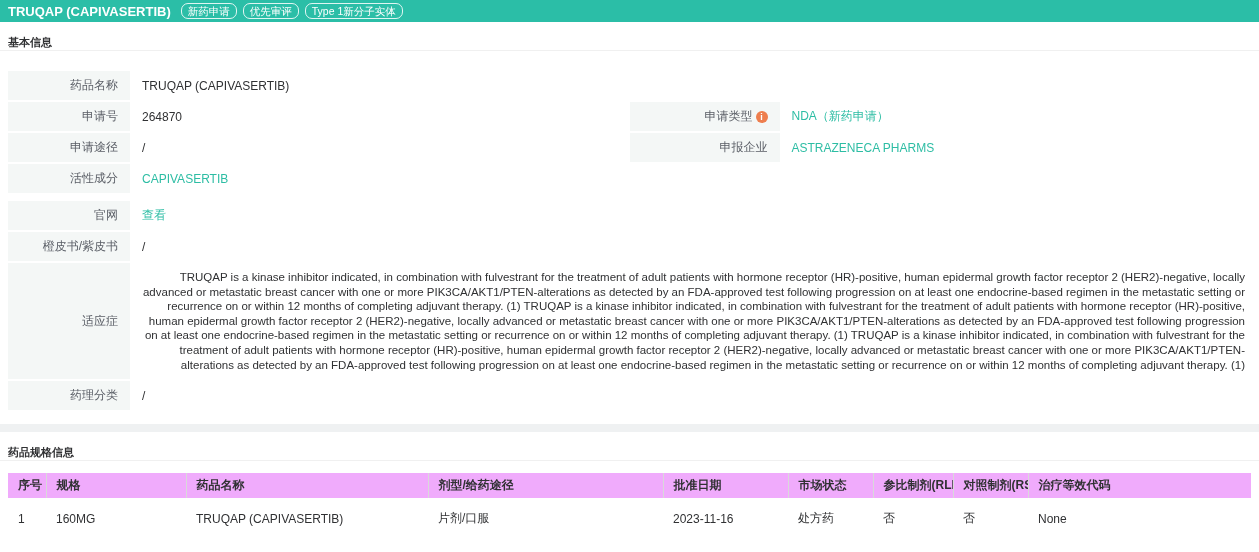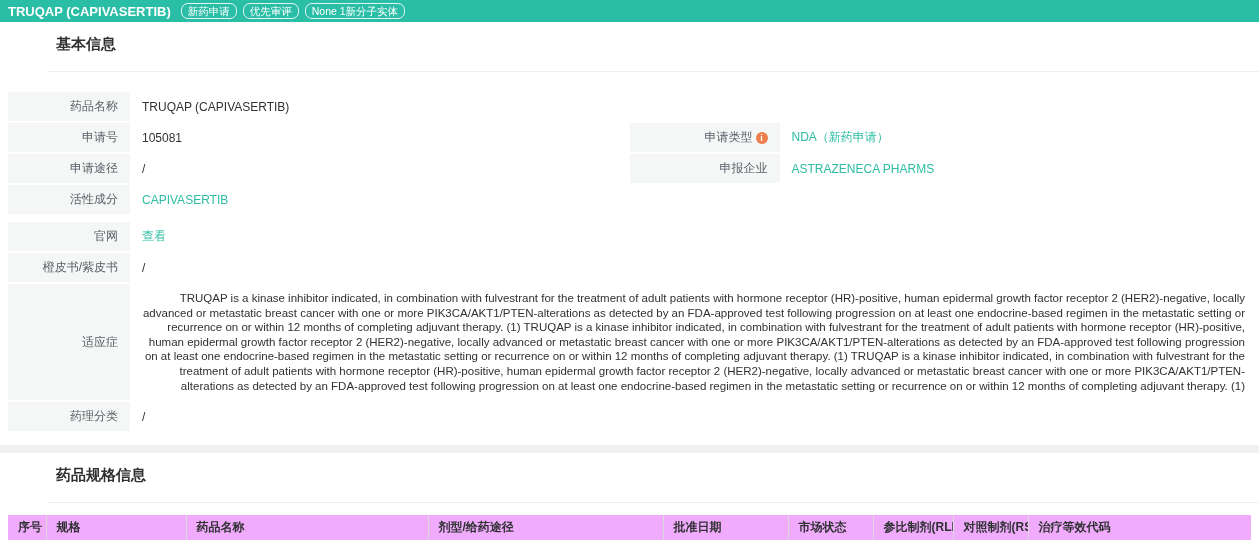--- a/index.html
+++ b/index.html
@@ -17,22 +17,22 @@
     display: flex; align-items: center; gap: 6px; padding: 0 8px;
   }
   .topbar-title { color: #fff; font-weight: bold; font-size: 13px; margin-right: 4px; white-space: nowrap; }
   .badge {
     color: #fff; border: 1px solid rgba(255,255,255,0.85); border-radius: 7px;
     font-size: 10.5px; line-height: 1.2; padding: 1px 6px; white-space: nowrap;
   }
 
   
   .section-title {
-    font-weight: bold; font-size: 15px; color: #303133;
-    padding: 13px 8px 17px 8px; border-bottom: 1px solid #f0f0f0; margin-left: 48px;
+    font-weight: bold; font-size: 11px; color: #303133;
+    padding: 13px 8px 0 8px; border-bottom: 1px solid #f0f0f0;
   }
 
   
   .info-rows { padding: 0 8px; margin-top: 20px; }
   .irow { display: flex; margin-bottom: 2px; }
   .half { width: 50%; display: flex; justify-content: flex-end; }
   .lbl {
     width: 122px; flex: 0 0 122px; background: #f4f7f6; color: #5a5e66;
     display: flex; align-items: center; justify-content: flex-end; gap: 3px;
     text-align: right; padding: 6px 12px 6px 4px; min-height: 26px;
@@ -62,36 +62,36 @@
   thead th + th { border-left: 1px solid #d9d9d9; margin-left: 24px; }
   tbody td { padding: 12px 10px; font-size: 12px; color: #303133; white-space: nowrap; overflow: hidden; }
 </style>
 </head>
 <body>
 
 <div class="topbar">
   <span class="topbar-title">TRUQAP (CAPIVASERTIB)</span>
   <span class="badge">新药申请</span>
   <span class="badge">优先审评</span>
-  <span class="badge">None 1新分子实体</span>
+  <span class="badge">Type 1新分子实体</span>
 </div>
 
 <div class="section-title">基本信息</div>
 
 <div class="info-rows">
 
   <div class="irow">
     <div class="lbl">药品名称</div>
     <div class="val">TRUQAP (CAPIVASERTIB)</div>
   </div>
 
   <div class="irow">
     <div class="half half-l">
       <div class="lbl">申请号</div>
-      <div class="val">105081</div>
+      <div class="val">264870</div>
     </div>
     <div class="half half-r">
       <div class="lbl">
         <span>申请类型</span>
         <span class="info-icon"></span>
       </div>
       <div class="val">
         <a class="link">NDA（新药申请）</a>
       </div>
     </div>

